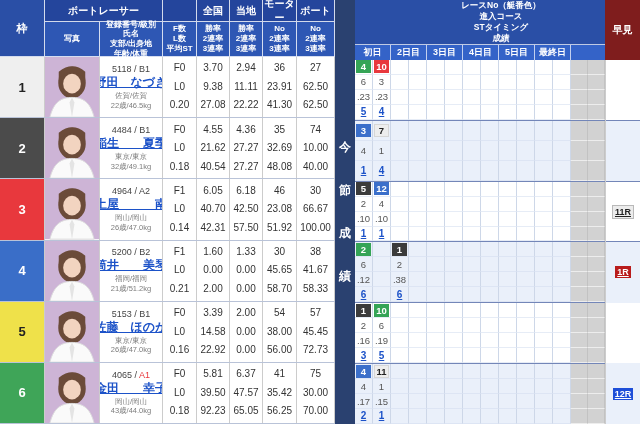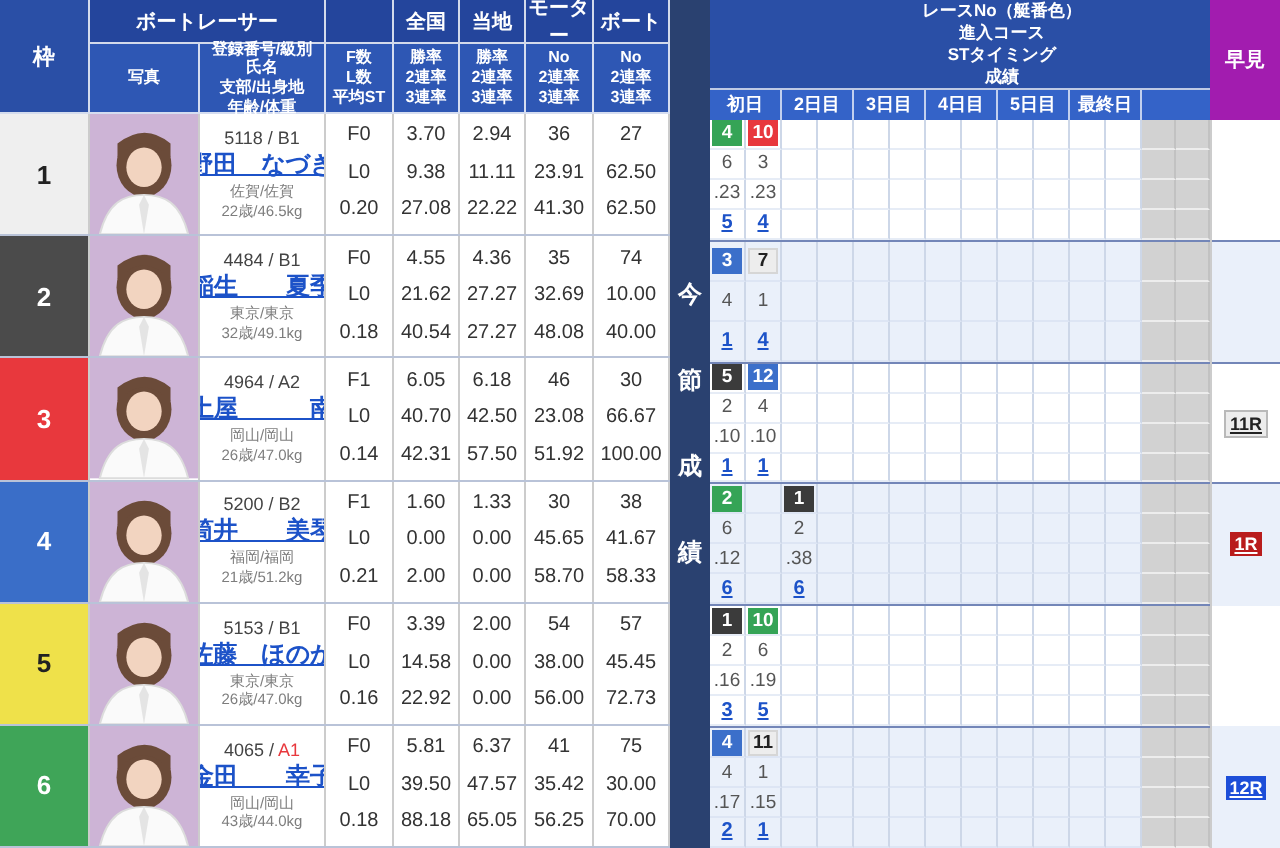--- a/index.html
+++ b/index.html
@@ -64,21 +64,21 @@
                 border-bottom:1px solid rgba(255,255,255,.6); }
   .badge { min-width:15px; height:13px; line-height:13px; padding:0 1px; font-size:9.5px;
            font-weight:bold; text-align:center; color:#fff; }
   .bg-green{background:#35a456}.bg-red{background:#e8383d}.bg-blue{background:#3b6fca}
   .bg-black{background:#3b3b3b}
   .bg-white{background:#ededed;color:#222;border:1px solid #d6d6d6;line-height:11px;}
   .result { color:#1c52c8; font-weight:bold; text-decoration:underline; font-size:10px; cursor:pointer; }
 
   
   .hayami { position:absolute; left:605px; top:0; width:35px; height:424px; }
-  .hayami-head { height:60px; background:#a21caf; color:#fff; font-weight:bold; font-size:10px;
+  .hayami-head { height:60px; background:#7f1d1d; color:#fff; font-weight:bold; font-size:10px;
                  display:flex; align-items:center; justify-content:center; }
   .hayami-body { height:364px; display:flex; flex-direction:column; border-left:1px solid #ccc; }
   .hayami-row { flex:1; display:flex; align-items:center; justify-content:center; }
   .hayami-row.alt { background:#eaf0fa; }
   .rbox { font-size:9px; font-weight:bold; text-decoration:underline; padding:1px 2px; cursor:pointer; }
   .rbox.white { background:#ececec; color:#222; border:1px solid #b9b9b9; }
   .rbox.black { background:#b91c1c; color:#fff; }
   .rbox.red   { background:#1d4ed8; color:#fff; }
 </style>
 </head>
@@ -369,21 +369,21 @@
             <div class="age">43歳/44.0kg</div>
           </div>
           <div class="lc vals">
             <div>F0</div>
             <div>L0</div>
             <div>0.18</div>
           </div>
           <div class="lc vals">
             <div>5.81</div>
             <div>39.50</div>
-            <div>88.18</div>
+            <div>92.23</div>
           </div>
           <div class="lc vals">
             <div>6.37</div>
             <div>47.57</div>
             <div>65.05</div>
           </div>
           <div class="lc vals">
             <div>41</div>
             <div>35.42</div>
             <div>56.25</div>

